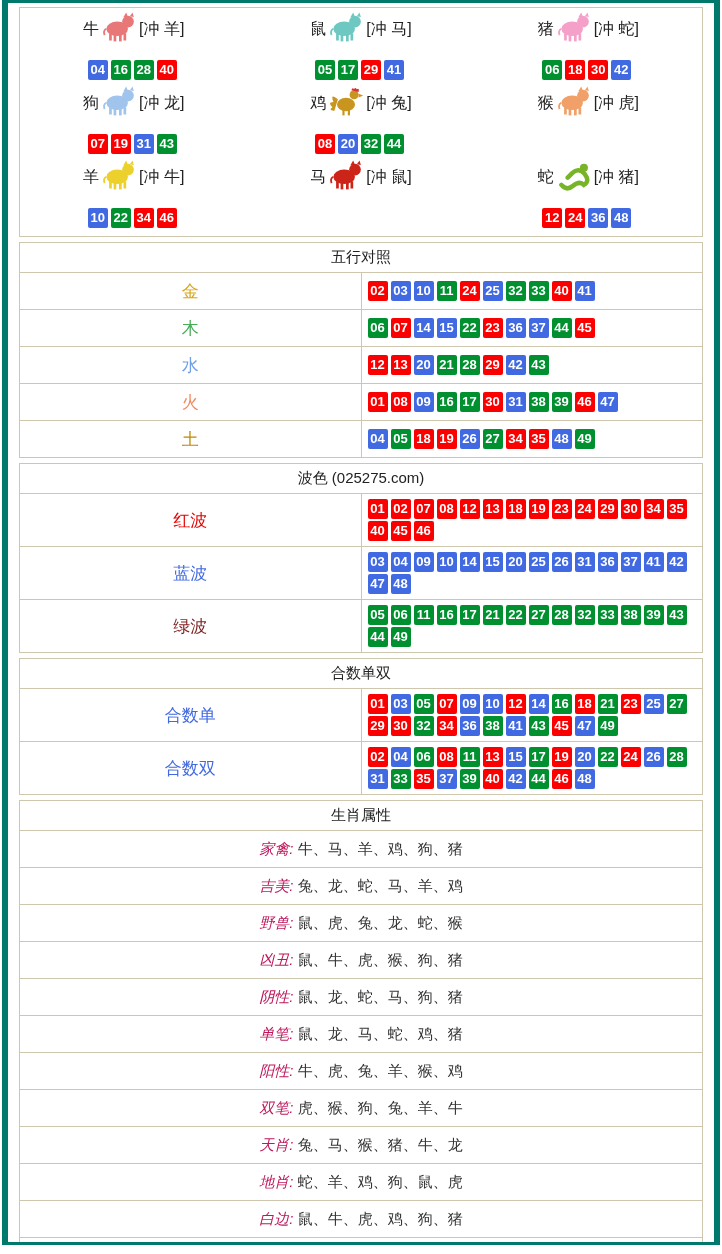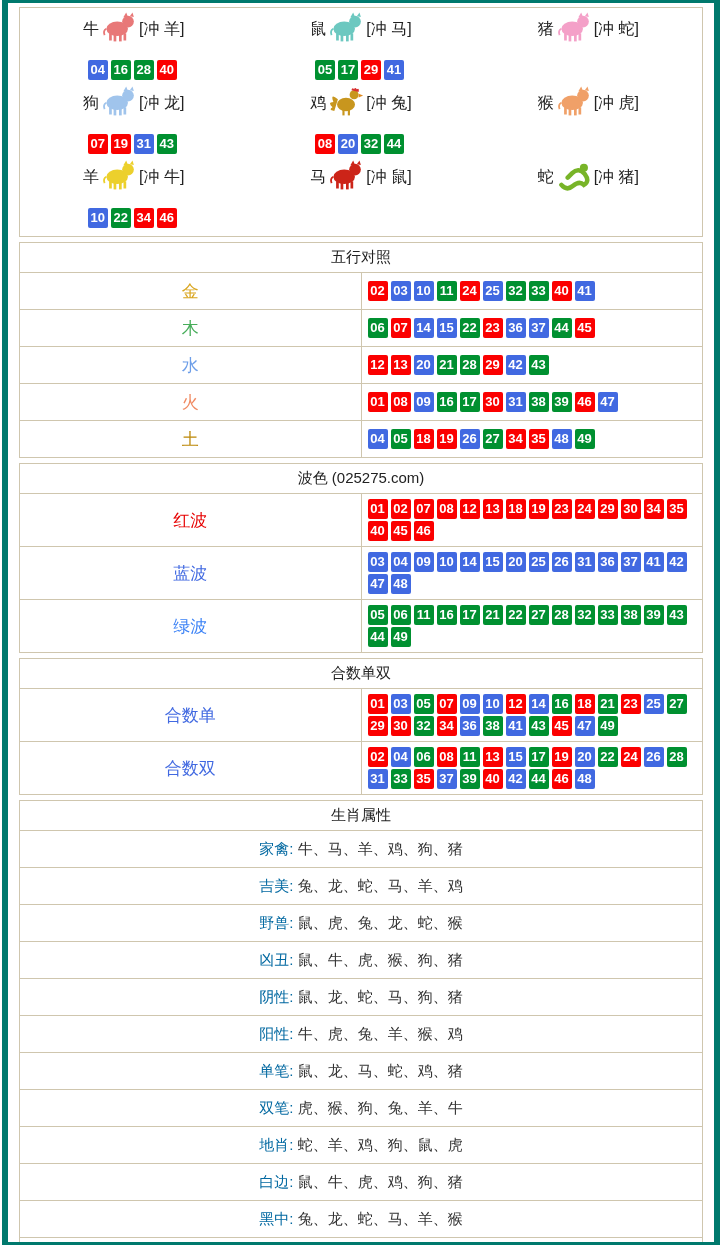--- a/index.html
+++ b/index.html
@@ -19,21 +19,21 @@
         color:#fff;font-size:13px;font-weight:bold;border-radius:2px;margin:1px 3px 1px 0;
         font-family:"Liberation Sans",sans-serif;}
   
   .zodiac-box{border:1px solid #cfc6ae;width:682px;margin-bottom:5px;padding:2px 0 4px 0;
               display:grid;grid-template-columns:1fr 1fr 1fr;}
   .zcell{text-align:center;padding:1px 0 3px 0;}
   .zname{font-size:16px;color:#222;height:36px;display:flex;align-items:center;justify-content:center;gap:2px;}
   .zballs{margin-top:12px;}
   
   td.attr{height:34px;text-align:center;font-size:15px;color:#333;}
-  .attr-label{color:#0369a1;}
+  .attr-label{color:#be185d;font-style:italic;}
   .attr-value{color:#333;}
 </style>
 </head>
 <body>
 
 <div class="frame">
 
   <div class="zodiac-box" id="zodiac-grid">
       <div class="zcell">
         <div class="zname">
@@ -80,20 +80,21 @@
               <rect x="14" y="25" width="3" height="8" fill="#f4a0c8"></rect>
               <rect x="20" y="25" width="3" height="8" fill="#f4a0c8"></rect>
               <rect x="25" y="24" width="3" height="8" fill="#f4a0c8"></rect>
               <ellipse cx="18" cy="19" rx="12" ry="8" fill="#f4a0c8"></ellipse>
               <circle cx="30" cy="11" r="6.5" fill="#f4a0c8"></circle>
               <path d="M25 6 l3 -5 2 5 z" fill="#f4a0c8"></path>
               <path d="M32 5 l3 -4 1.5 5 z" fill="#f4a0c8"></path>
             </svg></span>
           <span>[冲 蛇]</span>
         </div>
+        <div class="zballs"><span class="ball" style="background: rgb(0, 144, 48);">06</span><span class="ball" style="background: rgb(251, 0, 0);">18</span><span class="ball" style="background: rgb(251, 0, 0);">30</span><span class="ball" style="background: rgb(65, 105, 225);">42</span></div>
       </div>
       <div class="zcell">
         <div class="zname">
           <span>狗</span>
           <span><svg width="36" height="32" viewBox="0 0 40 34">
               <path d="M6 19 q-4 2 -2 7" fill="none" stroke="#a0c4ec" stroke-width="2"></path>
               <rect x="9" y="24" width="3" height="8" fill="#a0c4ec"></rect>
               <rect x="14" y="25" width="3" height="8" fill="#a0c4ec"></rect>
               <rect x="20" y="25" width="3" height="8" fill="#a0c4ec"></rect>
               <rect x="25" y="24" width="3" height="8" fill="#a0c4ec"></rect>
@@ -176,20 +177,21 @@
       </div>
       <div class="zcell">
         <div class="zname">
           <span>蛇</span>
           <span><svg width="36" height="32" viewBox="0 0 40 34">
               <path d="M6 28 q6 7 13 1 q7 -6 12 -1 q7 -4 1 -12 q-7 -8 -14 -1 l-5 5" fill="none" stroke="#78b428" stroke-width="5" stroke-linecap="round"></path>
               <circle cx="31" cy="9" r="4.5" fill="#78b428"></circle>
             </svg></span>
           <span>[冲 猪]</span>
         </div>
+        <div class="zballs"><span class="ball" style="background: rgb(251, 0, 0);">12</span><span class="ball" style="background: rgb(251, 0, 0);">24</span><span class="ball" style="background: rgb(65, 105, 225);">36</span><span class="ball" style="background: rgb(65, 105, 225);">48</span></div>
       </div>
     </div>
 
   <table class="sec">
     <tbody>
         <tr>
           <td class="sec-title" colspan="2">五行对照</td>
         </tr>
     </tbody>
       <tbody id="five-elements-rows">
@@ -225,21 +227,21 @@
       <tbody id="waves-rows">
         <tr>
           <td class="lbl" style="color: rgb(230, 0, 0);">红波</td>
           <td class="balls"><span class="ball" style="background: rgb(251, 0, 0);">01</span><span class="ball" style="background: rgb(251, 0, 0);">02</span><span class="ball" style="background: rgb(251, 0, 0);">07</span><span class="ball" style="background: rgb(251, 0, 0);">08</span><span class="ball" style="background: rgb(251, 0, 0);">12</span><span class="ball" style="background: rgb(251, 0, 0);">13</span><span class="ball" style="background: rgb(251, 0, 0);">18</span><span class="ball" style="background: rgb(251, 0, 0);">19</span><span class="ball" style="background: rgb(251, 0, 0);">23</span><span class="ball" style="background: rgb(251, 0, 0);">24</span><span class="ball" style="background: rgb(251, 0, 0);">29</span><span class="ball" style="background: rgb(251, 0, 0);">30</span><span class="ball" style="background: rgb(251, 0, 0);">34</span><span class="ball" style="background: rgb(251, 0, 0);">35</span><span class="ball" style="background: rgb(251, 0, 0);">40</span><span class="ball" style="background: rgb(251, 0, 0);">45</span><span class="ball" style="background: rgb(251, 0, 0);">46</span></td>
         </tr>
         <tr>
           <td class="lbl" style="color: rgb(65, 105, 225);">蓝波</td>
           <td class="balls"><span class="ball" style="background: rgb(65, 105, 225);">03</span><span class="ball" style="background: rgb(65, 105, 225);">04</span><span class="ball" style="background: rgb(65, 105, 225);">09</span><span class="ball" style="background: rgb(65, 105, 225);">10</span><span class="ball" style="background: rgb(65, 105, 225);">14</span><span class="ball" style="background: rgb(65, 105, 225);">15</span><span class="ball" style="background: rgb(65, 105, 225);">20</span><span class="ball" style="background: rgb(65, 105, 225);">25</span><span class="ball" style="background: rgb(65, 105, 225);">26</span><span class="ball" style="background: rgb(65, 105, 225);">31</span><span class="ball" style="background: rgb(65, 105, 225);">36</span><span class="ball" style="background: rgb(65, 105, 225);">37</span><span class="ball" style="background: rgb(65, 105, 225);">41</span><span class="ball" style="background: rgb(65, 105, 225);">42</span><span class="ball" style="background: rgb(65, 105, 225);">47</span><span class="ball" style="background: rgb(65, 105, 225);">48</span></td>
         </tr>
         <tr>
-          <td class="lbl" style="color: #3b82f6;">绿波</td>
+          <td class="lbl" style="color: #7f1d1d;">绿波</td>
           <td class="balls"><span class="ball" style="background: rgb(0, 144, 48);">05</span><span class="ball" style="background: rgb(0, 144, 48);">06</span><span class="ball" style="background: rgb(0, 144, 48);">11</span><span class="ball" style="background: rgb(0, 144, 48);">16</span><span class="ball" style="background: rgb(0, 144, 48);">17</span><span class="ball" style="background: rgb(0, 144, 48);">21</span><span class="ball" style="background: rgb(0, 144, 48);">22</span><span class="ball" style="background: rgb(0, 144, 48);">27</span><span class="ball" style="background: rgb(0, 144, 48);">28</span><span class="ball" style="background: rgb(0, 144, 48);">32</span><span class="ball" style="background: rgb(0, 144, 48);">33</span><span class="ball" style="background: rgb(0, 144, 48);">38</span><span class="ball" style="background: rgb(0, 144, 48);">39</span><span class="ball" style="background: rgb(0, 144, 48);">43</span><span class="ball" style="background: rgb(0, 144, 48);">44</span><span class="ball" style="background: rgb(0, 144, 48);">49</span></td>
         </tr>
       </tbody>
   </table>
 
   <table class="sec">
     <tbody>
         <tr>
           <td class="sec-title" colspan="2">合数单双</td>
         </tr>
@@ -272,27 +274,30 @@
         <tr>
           <td class="attr"><span class="attr-label">野兽:</span><span class="attr-value"> 鼠、虎、兔、龙、蛇、猴</span></td>
         </tr>
         <tr>
           <td class="attr"><span class="attr-label">凶丑:</span><span class="attr-value"> 鼠、牛、虎、猴、狗、猪</span></td>
         </tr>
         <tr>
           <td class="attr"><span class="attr-label">阴性:</span><span class="attr-value"> 鼠、龙、蛇、马、狗、猪</span></td>
         </tr>
         <tr>
+          <td class="attr"><span class="attr-label">单笔:</span><span class="attr-value"> 鼠、龙、马、蛇、鸡、猪</span></td>
+        </tr>
+        <tr>
           <td class="attr"><span class="attr-label">阳性:</span><span class="attr-value"> 牛、虎、兔、羊、猴、鸡</span></td>
         </tr>
         <tr>
-          <td class="attr"><span class="attr-label">单笔:</span><span class="attr-value"> 鼠、龙、马、蛇、鸡、猪</span></td>
-        </tr>
-        <tr>
           <td class="attr"><span class="attr-label">双笔:</span><span class="attr-value"> 虎、猴、狗、兔、羊、牛</span></td>
+        </tr>
+        <tr>
+          <td class="attr"><span class="attr-label">天肖:</span><span class="attr-value"> 兔、马、猴、猪、牛、龙</span></td>
         </tr>
         <tr>
           <td class="attr"><span class="attr-label">地肖:</span><span class="attr-value"> 蛇、羊、鸡、狗、鼠、虎</span></td>
         </tr>
         <tr>
           <td class="attr"><span class="attr-label">白边:</span><span class="attr-value"> 鼠、牛、虎、鸡、狗、猪</span></td>
         </tr>
         <tr>
           <td class="attr"><span class="attr-label">黑中:</span><span class="attr-value"> 兔、龙、蛇、马、羊、猴</span></td>
         </tr>

